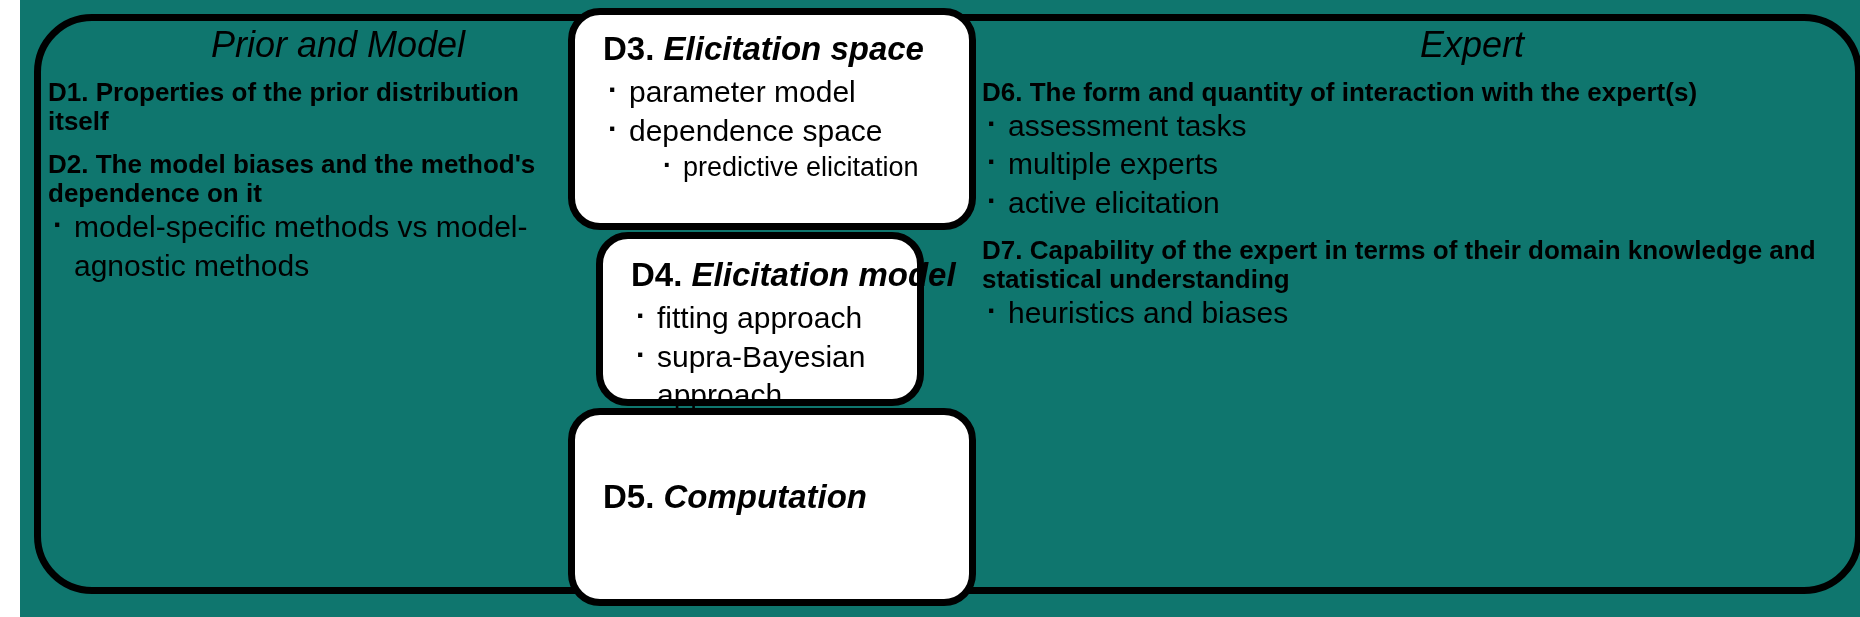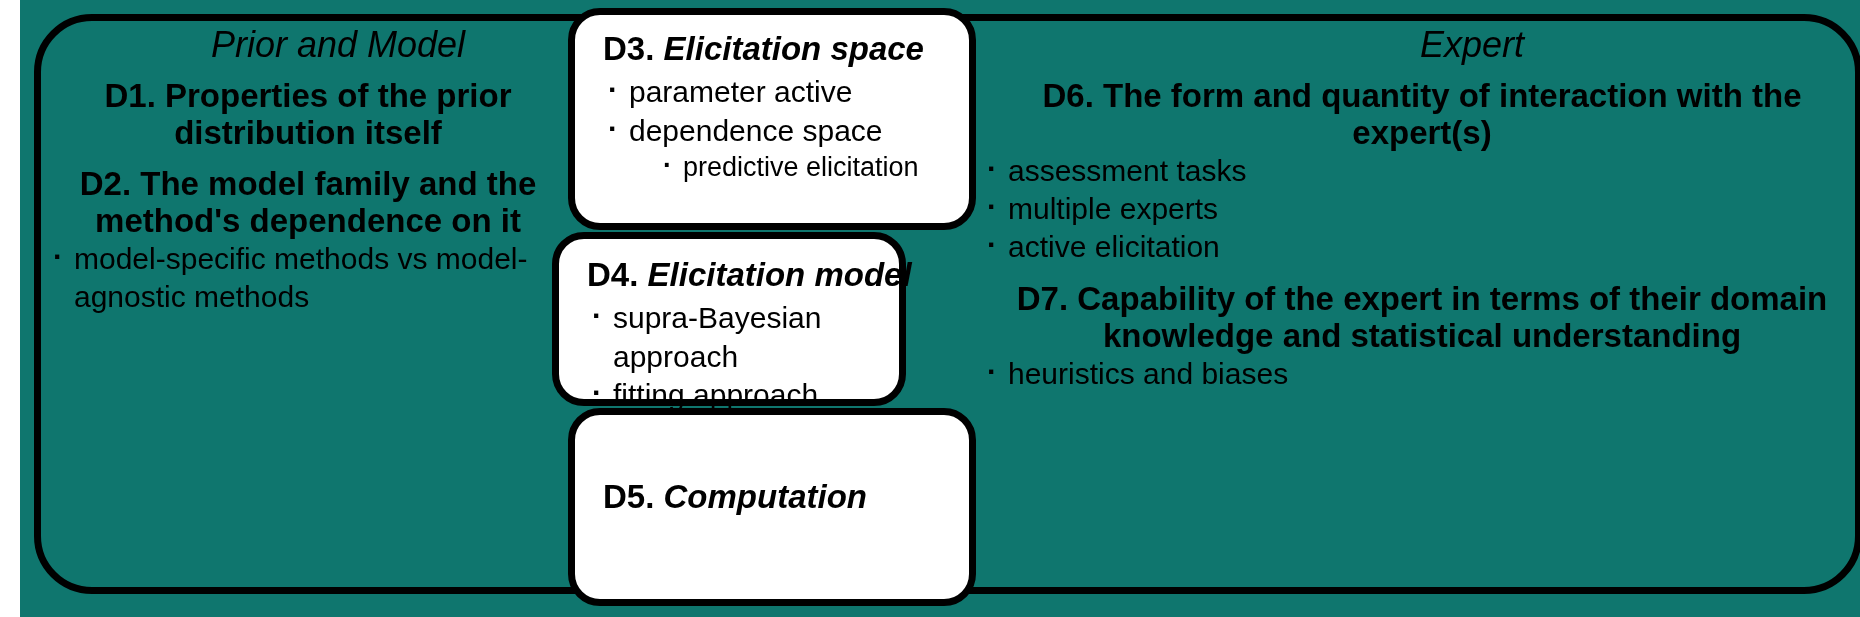--- a/index.html
+++ b/index.html
@@ -48,24 +48,23 @@
     font-size: 36px;
     text-align: center;
     line-height: 1.05;
     white-space: nowrap;
   }
   .col-left .col-title  { padding-left: 60px; }
   .col-right .col-title { padding-left: 40px; text-align: center; padding-left: 100px;}
 
   .dim-head {
     font-weight: bold;
-    font-size: 33px;
+    font-size: 26px;
     line-height: 1.12;
     margin-top: 14px;
-    text-align: center;
   }
   .bullets {
     list-style: none;
     margin: 0;
     padding: 0;
   }
   .bullets li {
     font-size: 30px;
     font-weight: 400;
     line-height: 1.28;
@@ -85,21 +84,21 @@
   
   .mid-box {
     position: absolute;
     border: 7px solid #000000;
     border-radius: 32px;
     background: #ffffff;
     box-sizing: border-box;
     padding: 10px 18px 4px 28px;
   }
   #box-d3 { left: 548px; top: 8px;   width: 408px; height: 222px; }
-  #box-d4 { left: 532px; top: 232px; width: 354px; height: 174px; }
+  #box-d4 { left: 576px; top: 232px; width: 328px; height: 174px; }
   #box-d5 { left: 548px; top: 408px; width: 408px; height: 198px; }
 
   .mid-title {
     font-size: 33px;
     line-height: 1.1;
     white-space: nowrap;
     margin-bottom: 6px;
   }
   .mid-title .lbl { font-weight: bold; font-style: normal; }
   .mid-title .nm  { font-weight: bold; font-style: italic; }
@@ -132,48 +131,48 @@
 
 <div id="canvas">
 
   <div class="outer-frame"></div>
 
   <div class="column col-left">
     <div class="col-title">Prior and Model</div>
 
     <div class="dim-head">D1. Properties of the prior distribution itself</div>
 
-    <div class="dim-head">D2. The model family and the method's dependence on it</div>
+    <div class="dim-head">D2. The model biases and the method's dependence on it</div>
     <ul class="bullets">
       <li>model-specific methods vs model-agnostic methods</li>
     </ul>
   </div>
 
   <div class="mid-box" id="box-d3">
     <div class="mid-title">
       <span class="lbl">D3.</span>
       <span class="nm">Elicitation space</span>
     </div>
     <ul class="bullets">
-      <li>parameter active</li>
+      <li>parameter model</li>
       <li>dependence space</li>
     </ul>
     <ul class="sub-bullets">
       <li>predictive elicitation</li>
     </ul>
   </div>
 
   <div class="mid-box" id="box-d4">
     <div class="mid-title">
       <span class="lbl">D4.</span>
       <span class="nm">Elicitation model</span>
     </div>
     <ul class="bullets">
+      <li>fitting approach</li>
       <li>supra-Bayesian approach</li>
-      <li>fitting approach</li>
     </ul>
   </div>
 
   <div class="mid-box" id="box-d5">
     <div class="mid-title">
       <span class="lbl">D5.</span>
       <span class="nm">Computation</span>
     </div>
   </div>
 

